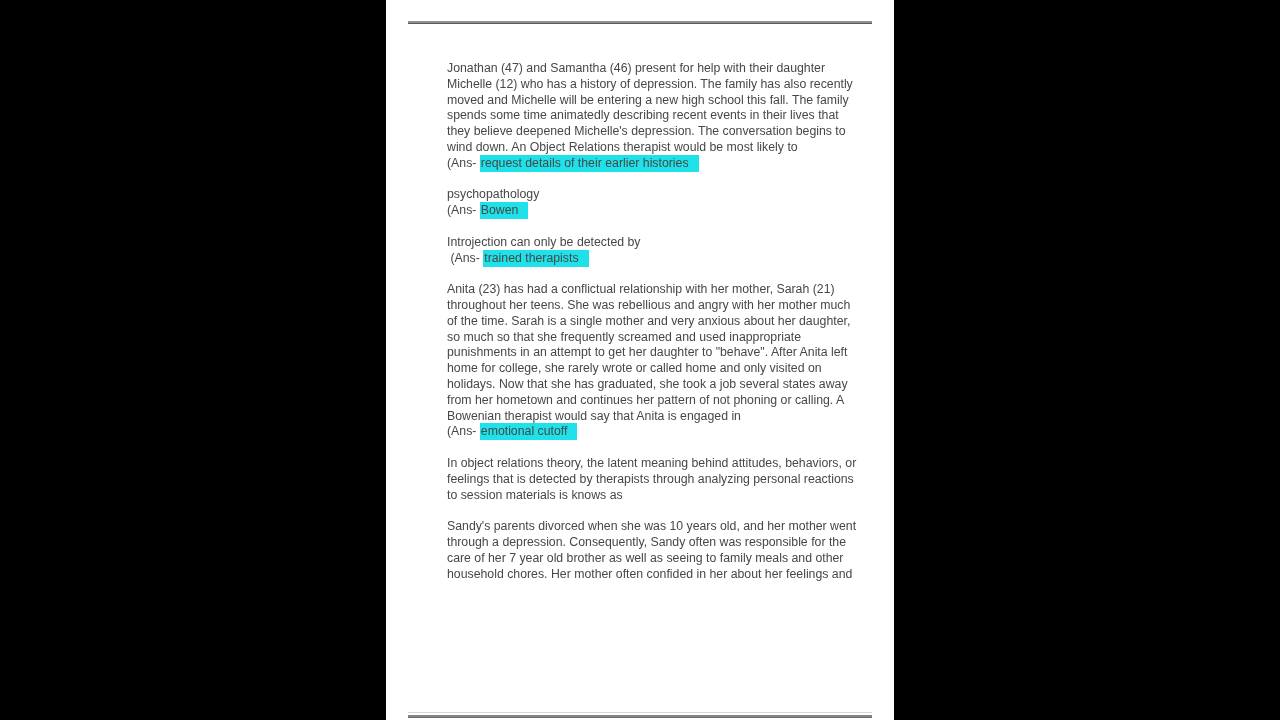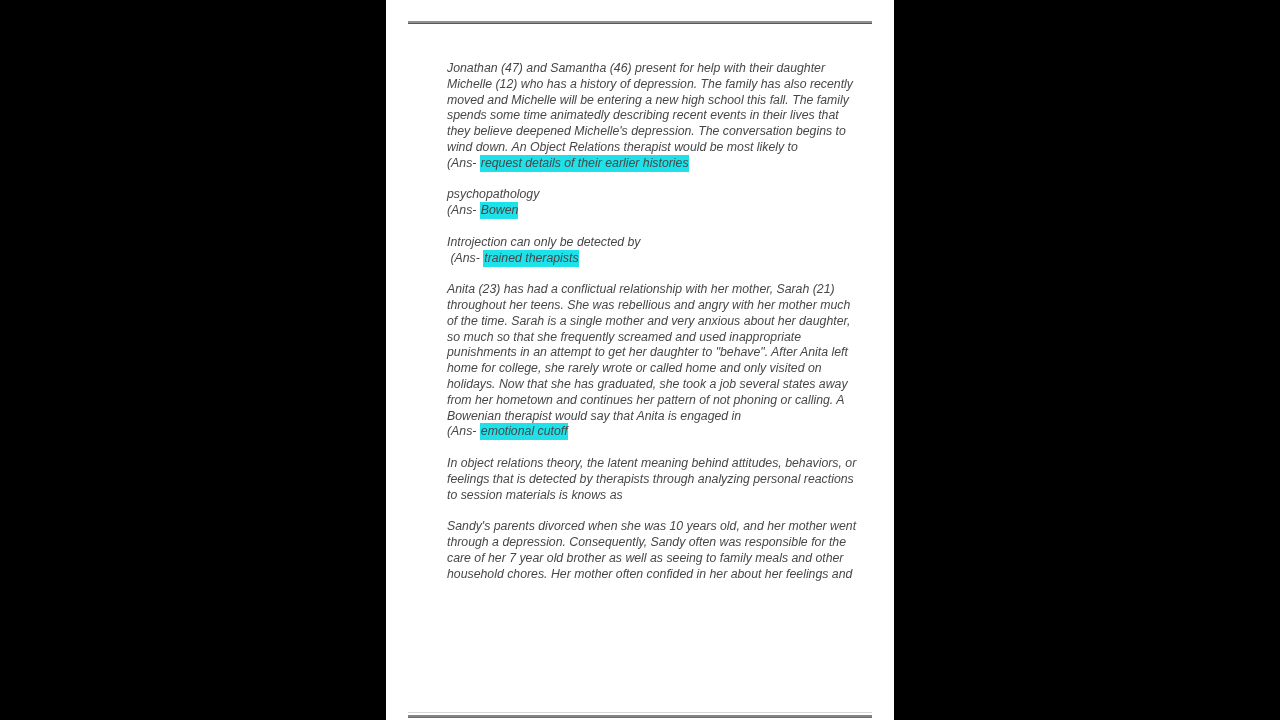--- a/index.html
+++ b/index.html
@@ -50,29 +50,28 @@
     position: absolute;
     left: 61px;
     top: 61px;
     width: 430px;
     color: var(--ink, #474747);
     font-size: 12.3px;
     line-height: 15.8px;
   }
   .block {
     margin: 0 0 15.8px 0;
-    font-style: italic;
   }
   .line {
     white-space: pre;
     height: 15.8px;
   }
   .answer-line .hl {
     background: var(--hl, #1ee1e9);
-    padding: 1px 0 2px 1px;
+    padding: 1px 10px 2px 1px;
   }
 </style>
 </head>
 <body>
 
 <div class="stage">
   <div class="paper">
     <div class="rule top-rule"></div>
     <div class="content">
         <div class="block">

